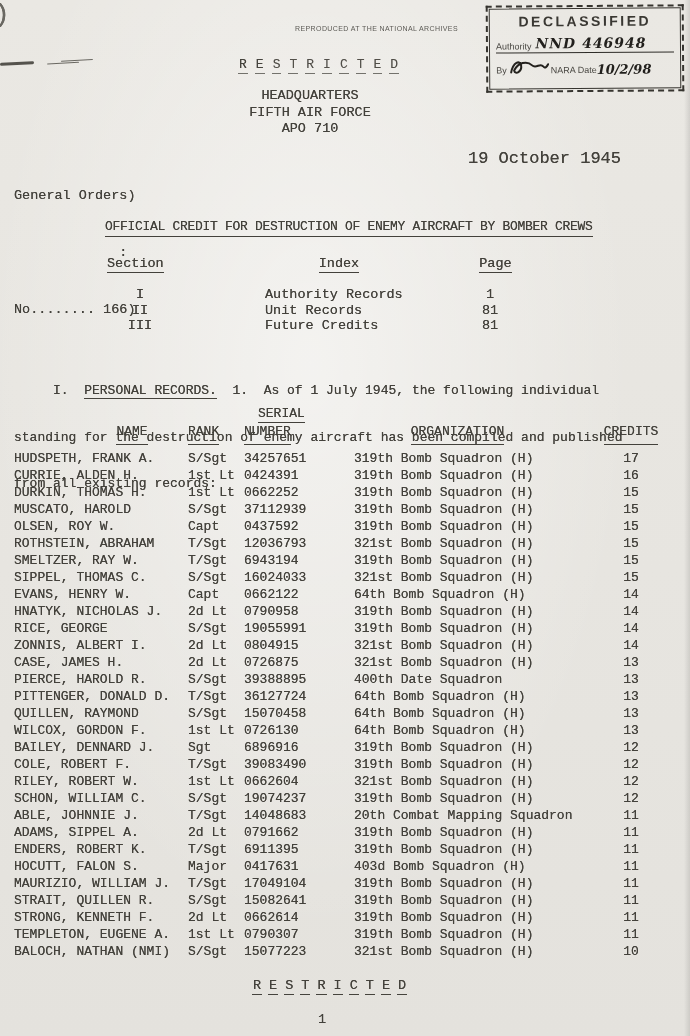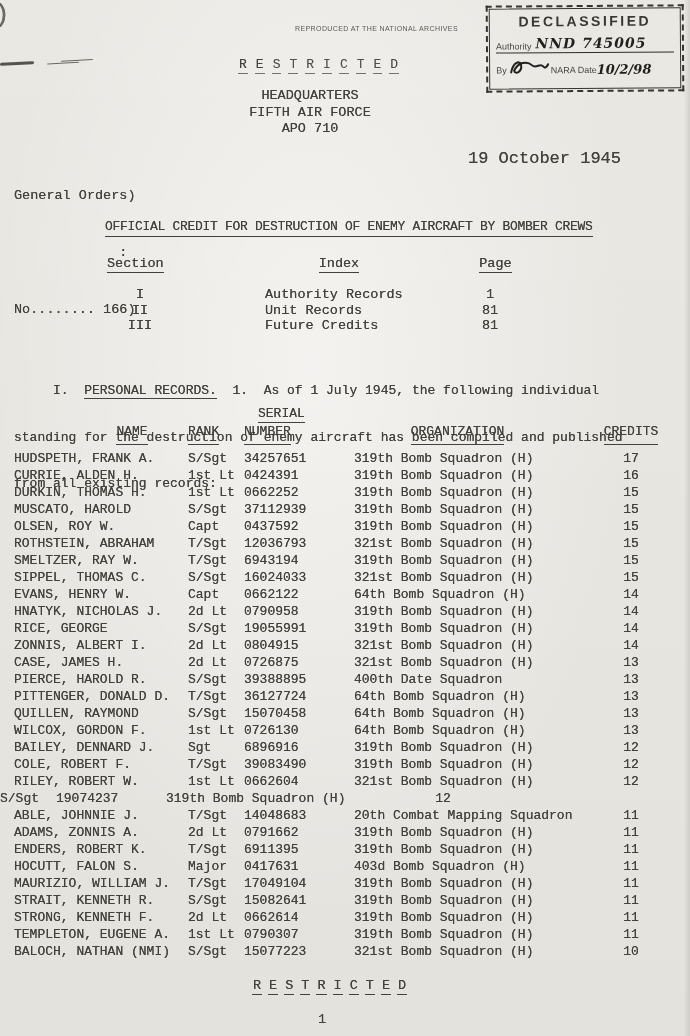--- a/index.html
+++ b/index.html
@@ -96,21 +96,21 @@
   <div class="abs paren-artifact tw">)</div>
   <div class="abs pen-mark"></div>
 
   <div class="abs archives-note">REPRODUCED AT THE NATIONAL ARCHIVES</div>
 
   <div class="abs stamp">
     <div class="stamp-inner">
       <div class="stamp-title">DECLASSIFIED</div>
       <div class="stamp-row">
         <span class="stamp-label">Authority</span>
-        <span class="stamp-hand">NND 745005</span>
+        <span class="stamp-hand">NND 446948</span>
       </div>
       <div class="stamp-row2">
         <span class="stamp-label">By</span>
         <span class="sig-icon">
           <svg width="40" height="20" viewBox="0 0 40 20">
             <path d="M2 15 C4 5 11 2 12 8 C13 14 6 18 5 13 C9 5 18 3 23 8 C27 12 31 5 34 9 C36 12 38 9 39 7" fill="none" stroke="#23211d" stroke-width="2" stroke-linecap="round"></path>
           </svg>
         </span>
         <span class="stamp-label">NARA Date</span>
         <span class="stamp-hand2">10/2/98</span>
@@ -310,34 +310,35 @@
           <div class="col-credits cell">12</div>
         </div>
         <div class="roster-row">
           <div class="col-name cell">RILEY, ROBERT W.</div>
           <div class="col-rank cell">1st Lt</div>
           <div class="col-serial cell">0662604</div>
           <div class="col-org cell">321st Bomb Squadron (H)</div>
           <div class="col-credits cell">12</div>
         </div>
         <div class="roster-row">
+          <div class="col-name cell">SCHON, WILLIAM C.</div>
           <div class="col-rank cell">S/Sgt</div>
           <div class="col-serial cell">19074237</div>
           <div class="col-org cell">319th Bomb Squadron (H)</div>
           <div class="col-credits cell">12</div>
         </div>
         <div class="roster-row">
           <div class="col-name cell">ABLE, JOHNNIE J.</div>
           <div class="col-rank cell">T/Sgt</div>
           <div class="col-serial cell">14048683</div>
           <div class="col-org cell">20th Combat Mapping Squadron</div>
           <div class="col-credits cell">11</div>
         </div>
         <div class="roster-row">
-          <div class="col-name cell">ADAMS, ZONNIS A.</div>
+          <div class="col-name cell">ADAMS, SIPPEL A.</div>
           <div class="col-rank cell">2d Lt</div>
           <div class="col-serial cell">0791662</div>
           <div class="col-org cell">319th Bomb Squadron (H)</div>
           <div class="col-credits cell">11</div>
         </div>
         <div class="roster-row">
           <div class="col-name cell">ENDERS, ROBERT K.</div>
           <div class="col-rank cell">T/Sgt</div>
           <div class="col-serial cell">6911395</div>
           <div class="col-org cell">319th Bomb Squadron (H)</div>
@@ -351,21 +352,21 @@
           <div class="col-credits cell">11</div>
         </div>
         <div class="roster-row">
           <div class="col-name cell">MAURIZIO, WILLIAM J.</div>
           <div class="col-rank cell">T/Sgt</div>
           <div class="col-serial cell">17049104</div>
           <div class="col-org cell">319th Bomb Squadron (H)</div>
           <div class="col-credits cell">11</div>
         </div>
         <div class="roster-row">
-          <div class="col-name cell">STRAIT, KENNETH R.</div>
+          <div class="col-name cell">STRAIT, QUILLEN R.</div>
           <div class="col-rank cell">S/Sgt</div>
           <div class="col-serial cell">15082641</div>
           <div class="col-org cell">319th Bomb Squadron (H)</div>
           <div class="col-credits cell">11</div>
         </div>
         <div class="roster-row">
           <div class="col-name cell">STRONG, KENNETH F.</div>
           <div class="col-rank cell">2d Lt</div>
           <div class="col-serial cell">0662614</div>
           <div class="col-org cell">319th Bomb Squadron (H)</div>

